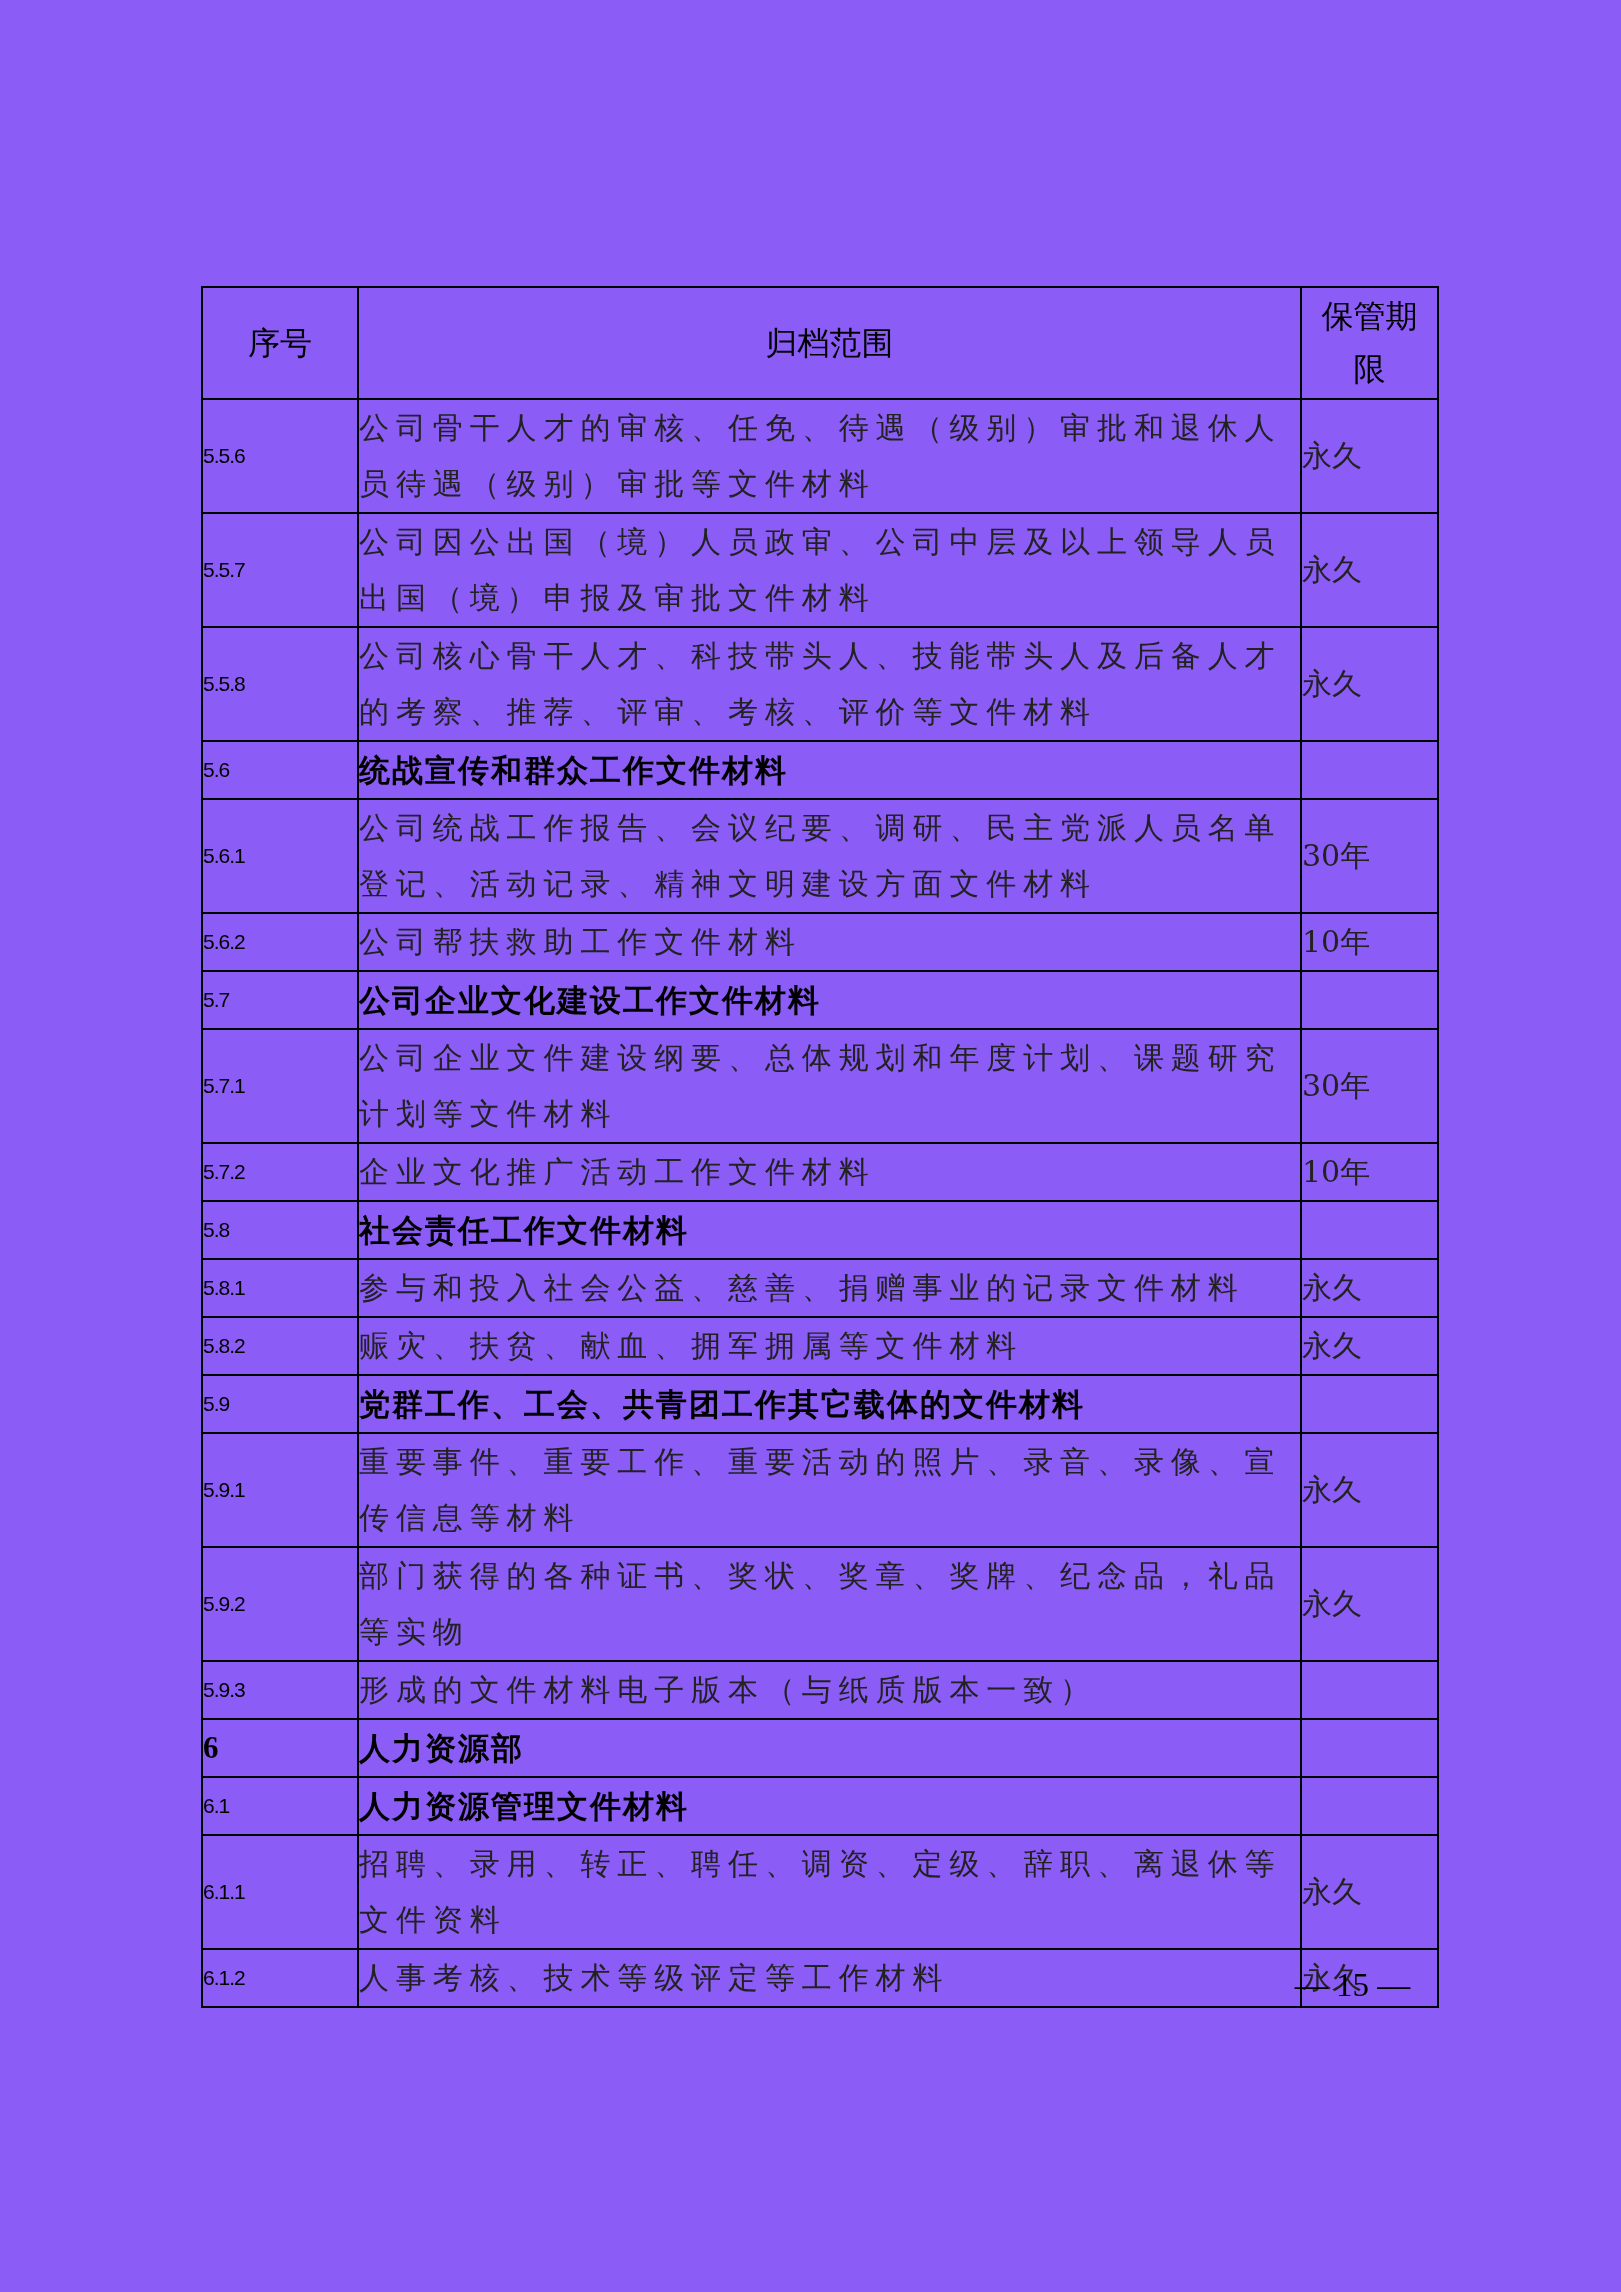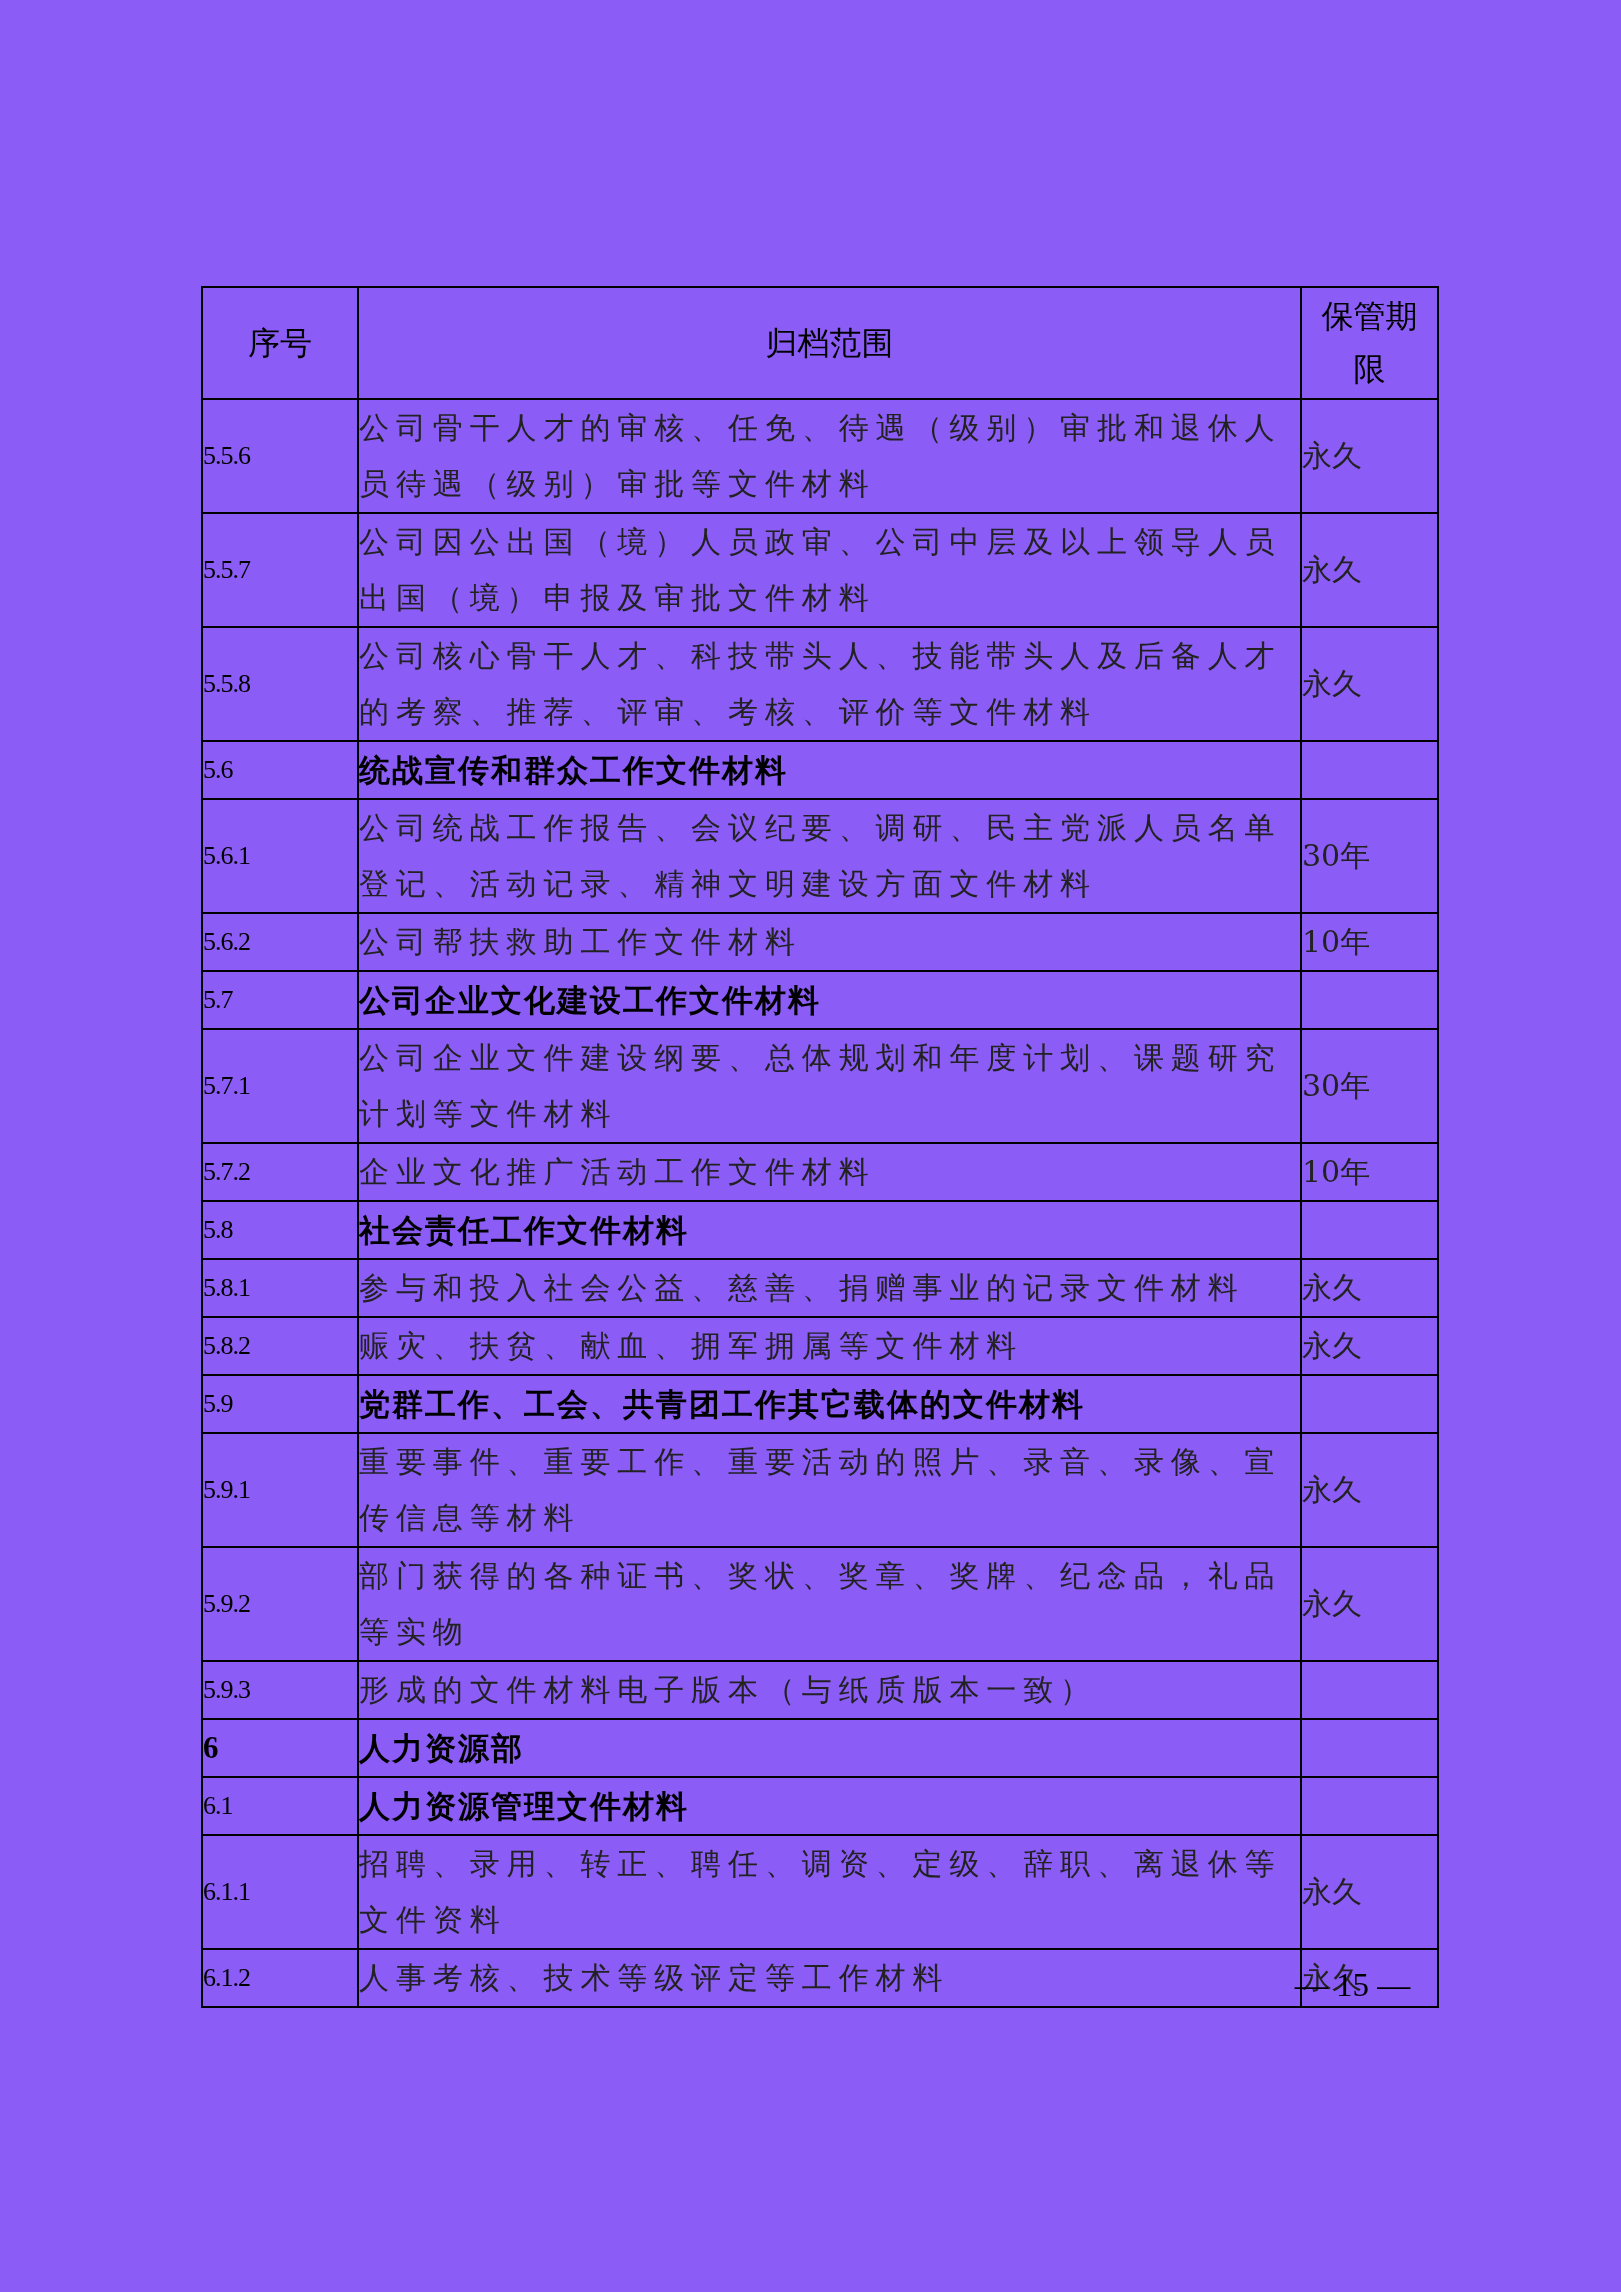--- a/index.html
+++ b/index.html
@@ -11,21 +11,21 @@
     color: #000;
   }
   table.archive td, table.archive th {
     border: 2.9px solid #000; padding: 0; vertical-align: middle;
   }
   col.c1 { width: 156px; } col.c2 { width: 943px; } col.c3 { width: 137px; }
   tr.hdr { height: 112px; }
   tr.h1 { height: 57px; }
   tr.h2 { height: 113px; }
   th { font-family: "DejaVu Sans", sans-serif; font-weight: normal; font-size: 32px; text-align: center; line-height: 55px; }
-  td.num { font-family: Liberation Serif, serif; font-size: 26px; padding-left: 13.7px; letter-spacing: -1px; }
+  td.num { font-family: Liberation Sans, sans-serif; font-size: 21px; padding-left: 13.7px; letter-spacing: -1px; }
   td.num.top { font-family: "Liberation Serif", serif; font-weight: bold; font-size: 31px; }
   td.desc { font-family: "DejaVu Serif", serif; font-size: 30px; line-height: 56px; padding-left: 13.7px; padding-right: 7.8px; letter-spacing: 6.9px; color: #222; margin-top: 16px; }
   td.desc.sec { font-family: "DejaVu Sans", sans-serif; font-weight: bold; letter-spacing: 2px; color: #000; font-size: 31px; }
   td.ret { font-family: "DejaVu Serif", serif; font-size: 30px; text-align: left; color: #222; }
   .pagenum {
     position: absolute; left: 1274px; top: 1967px; width: 157px; text-align: center;
     font-family: "Liberation Serif", serif; font-size: 33px; color: #000;
   }
 </style>
 </head>

